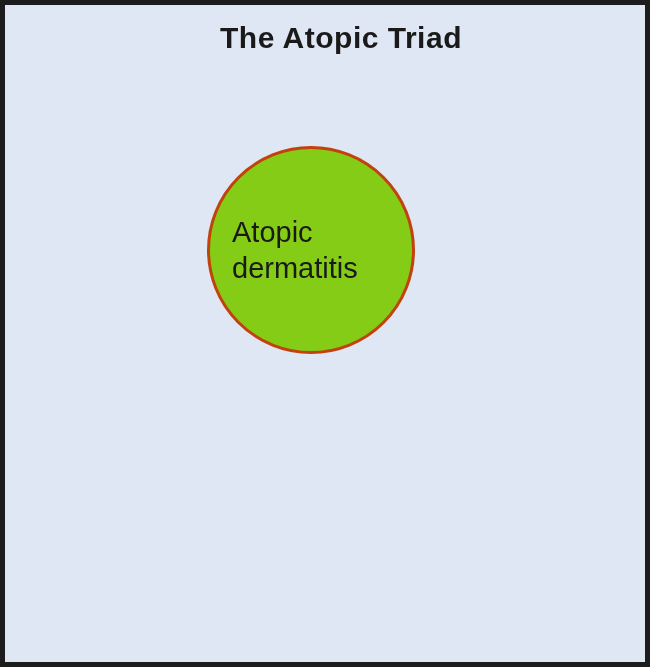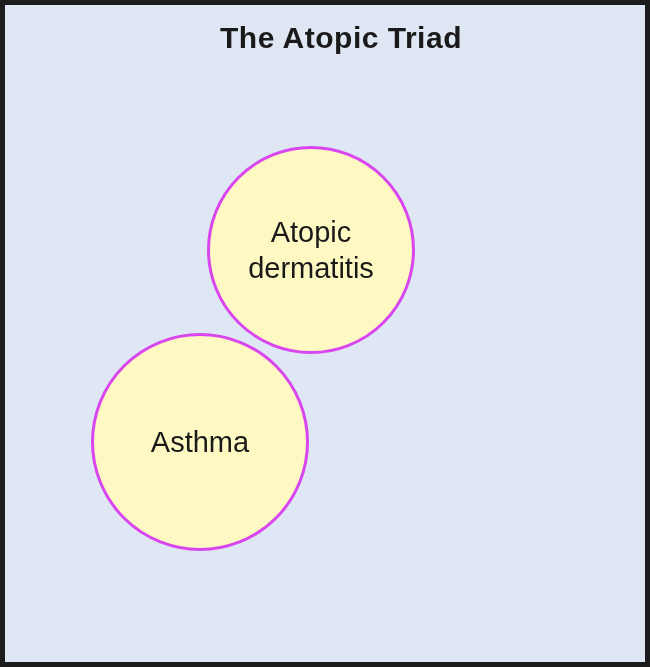--- a/index.html
+++ b/index.html
@@ -25,26 +25,25 @@
     text-align: center;
     font-size: 30px;
     font-weight: bold;
     color: #1a1a1a;
     letter-spacing: 0.5px;
     margin-left: 16px;
   }
   .triad-circle {
     position: absolute;
     border-radius: 50%;
-    background: #fef9c3;
-    border: 3px solid #d946ef;
+    background: #84cc16;
+    border: 3px solid #c2410c;
     display: flex;
     align-items: center;
     justify-content: center;
-    text-align: center;
     box-sizing: border-box;
   }
   .triad-circle .circle-label {
     font-size: 29px;
     font-weight: normal;
     color: #1a1a1a;
     line-height: 1.25;
     padding: 0 22px;
   }
   .circle-top {
@@ -70,18 +69,15 @@
 <body>
 
 <div class="figure-frame">
 
   <div class="figure-title">The Atopic Triad</div>
 
   <div class="triad-circle circle-top">
     <span class="circle-label">Atopic dermatitis</span>
   </div>
 
-  <div class="triad-circle circle-bottom-left">
-    <span class="circle-label">Asthma</span>
-  </div>
 
 
 </div>
 
 </body></html>

